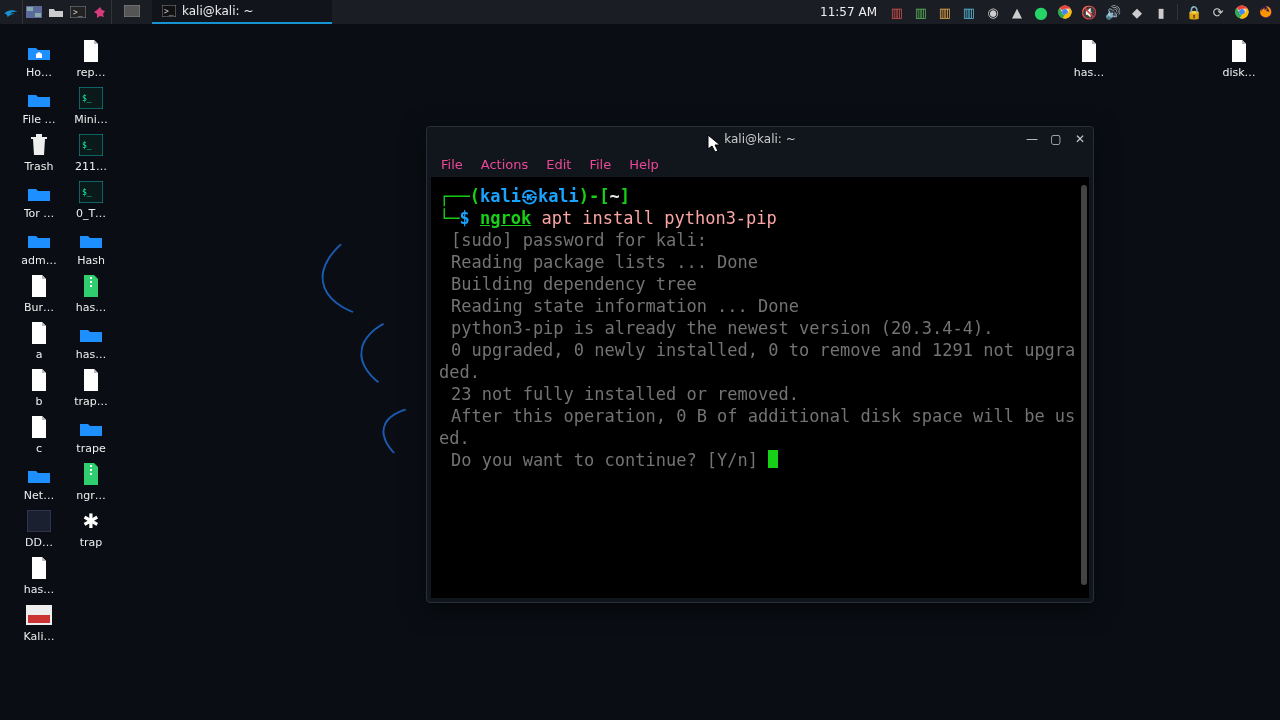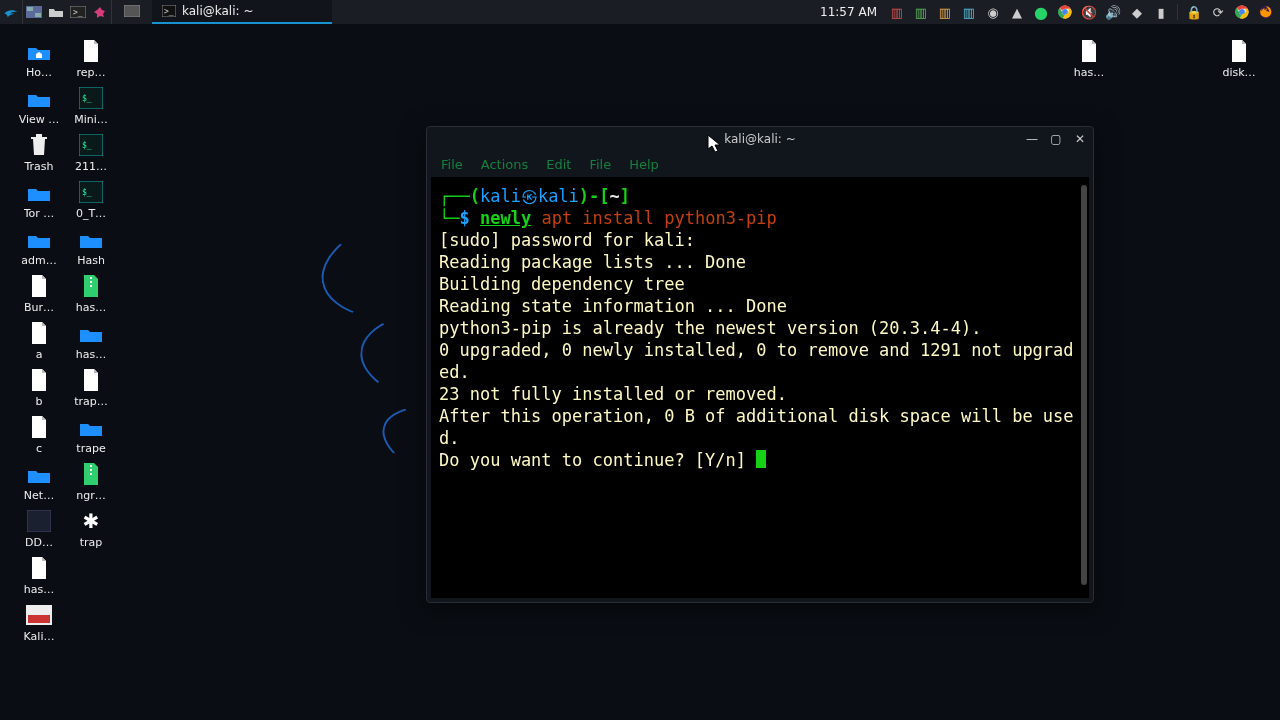--- a/index.html
+++ b/index.html
@@ -58,36 +58,36 @@
   .termwin {
     position:absolute; left:426px; top:102px; width:668px; height:477px;
     background:#11151c; border:1px solid #2a2e36; border-radius:4px;
     box-shadow: 0 6px 24px rgba(0,0,0,.6);
     display:flex; flex-direction:column;
   }
   .termwin .titlebar { height:24px; display:flex; align-items:center; justify-content:center; position:relative; color:#ccc; font-size:12px;}
   .termwin .titlebar .title { pointer-events:none; }
   .termwin .titlebar .wctrls { position:absolute; right:6px; top:0; height:24px; display:flex; align-items:center; gap:10px;}
   .termwin .titlebar .wctrls span { cursor:pointer; font-size:12px; color:#ccc; width:14px; text-align:center;}
-  .termwin .menubar { height:26px; display:flex; align-items:center; gap:18px; padding:0 14px; color:#15803d; font-size:13px;}
+  .termwin .menubar { height:26px; display:flex; align-items:center; gap:18px; padding:0 14px; color:#ec4899; font-size:13px;}
   .termwin .menubar span { cursor:pointer; }
   .termwin .body { flex:1; background:#000; margin:0 4px 4px 4px; position:relative; overflow:hidden;}
   .termwin .body pre {
     font-family: "DejaVu Sans Mono","Fira Mono","Consolas",monospace;
     font-size: 17px; line-height: 22px;
     color:#e6e6e6; padding:8px 8px;
     white-space:pre-wrap; word-break:break-all;
   }
-  .c-user { color:#17a3ff; font-weight:normal;}
+  .c-user { color:#17a3ff; font-weight:bold;}
   .c-path { color:#e6e6e6; font-weight:bold;}
   .c-green { color:#17d117; font-weight:bold;}
   .c-prompt { color:#17a3ff; font-weight:bold;}
-  .c-cmd { color:#c2410c; }
+  .c-cmd { color:#fca5a5; }
   .c-sudo { color:#17d117; text-decoration: underline; font-weight:bold;}
-  .c-out { color:#fef9c3; }
+  .c-out { color:#737373;margin-left:12px; }
   .cursor-block { display:inline-block; width:10px; height:18px; background:#17d117; vertical-align:-2px;}
   .scroll-th { position:absolute; right:2px; top:8px; width:6px; height:400px; background:#444; border-radius:3px;}
   
   .mouse-cursor { position:absolute; left:707px; top:110px; pointer-events:none;}
 </style>
 </head>
 <body>
 
 <div class="wallpaper-swirl">
   <div class="swirl s1"></div>
@@ -203,21 +203,21 @@
           </svg>
         </div>
         <div class="lbl">rep…</div>
       </div>
       <div class="di">
         <div class="glyph">
           <svg width="26" height="22">
             <path class="folder" d="M2 8h8l2 2h12v10H2z"></path>
           </svg>
         </div>
-        <div class="lbl">View …</div>
+        <div class="lbl">File …</div>
       </div>
       <div class="di">
         <div class="glyph">
           <svg width="24" height="22">
             <rect width="24" height="22" fill="#0a1a1a" stroke="#1aa"></rect>
             <text x="3" y="14" fill="#1fa" font-size="8" font-family="monospace">$_</text>
           </svg>
         </div>
         <div class="lbl">Mini…</div>
       </div>
@@ -425,21 +425,21 @@
     </div>
     <div class="menubar">
       <span>File</span>
       <span>Actions</span>
       <span>Edit</span>
       <span>File</span>
       <span>Help</span>
     </div>
     <div class="body">
 <pre><span class="c-green">┌──(</span><span class="c-user">kali㉿kali</span><span class="c-green">)-[</span><span class="c-path">~</span><span class="c-green">]</span>
-<span class="c-green">└─</span><span class="c-prompt">$</span> <span class="c-sudo">newly</span><span class="c-cmd"> apt install python3-pip</span>
+<span class="c-green">└─</span><span class="c-prompt">$</span> <span class="c-sudo">ngrok</span><span class="c-cmd"> apt install python3-pip</span>
 <span class="c-out">[sudo] password for kali:</span>
 <span class="c-out">Reading package lists ... Done</span>
 <span class="c-out">Building dependency tree</span>
 <span class="c-out">Reading state information ... Done</span>
 <span class="c-out">python3-pip is already the newest version (20.3.4-4).</span>
 <span class="c-out">0 upgraded, 0 newly installed, 0 to remove and 1291 not upgraded.</span>
 <span class="c-out">23 not fully installed or removed.</span>
 <span class="c-out">After this operation, 0 B of additional disk space will be used.</span>
 <span class="c-out">Do you want to continue? [Y/n] </span><span class="cursor-block"></span></pre>
       <div class="scroll-th"></div>

